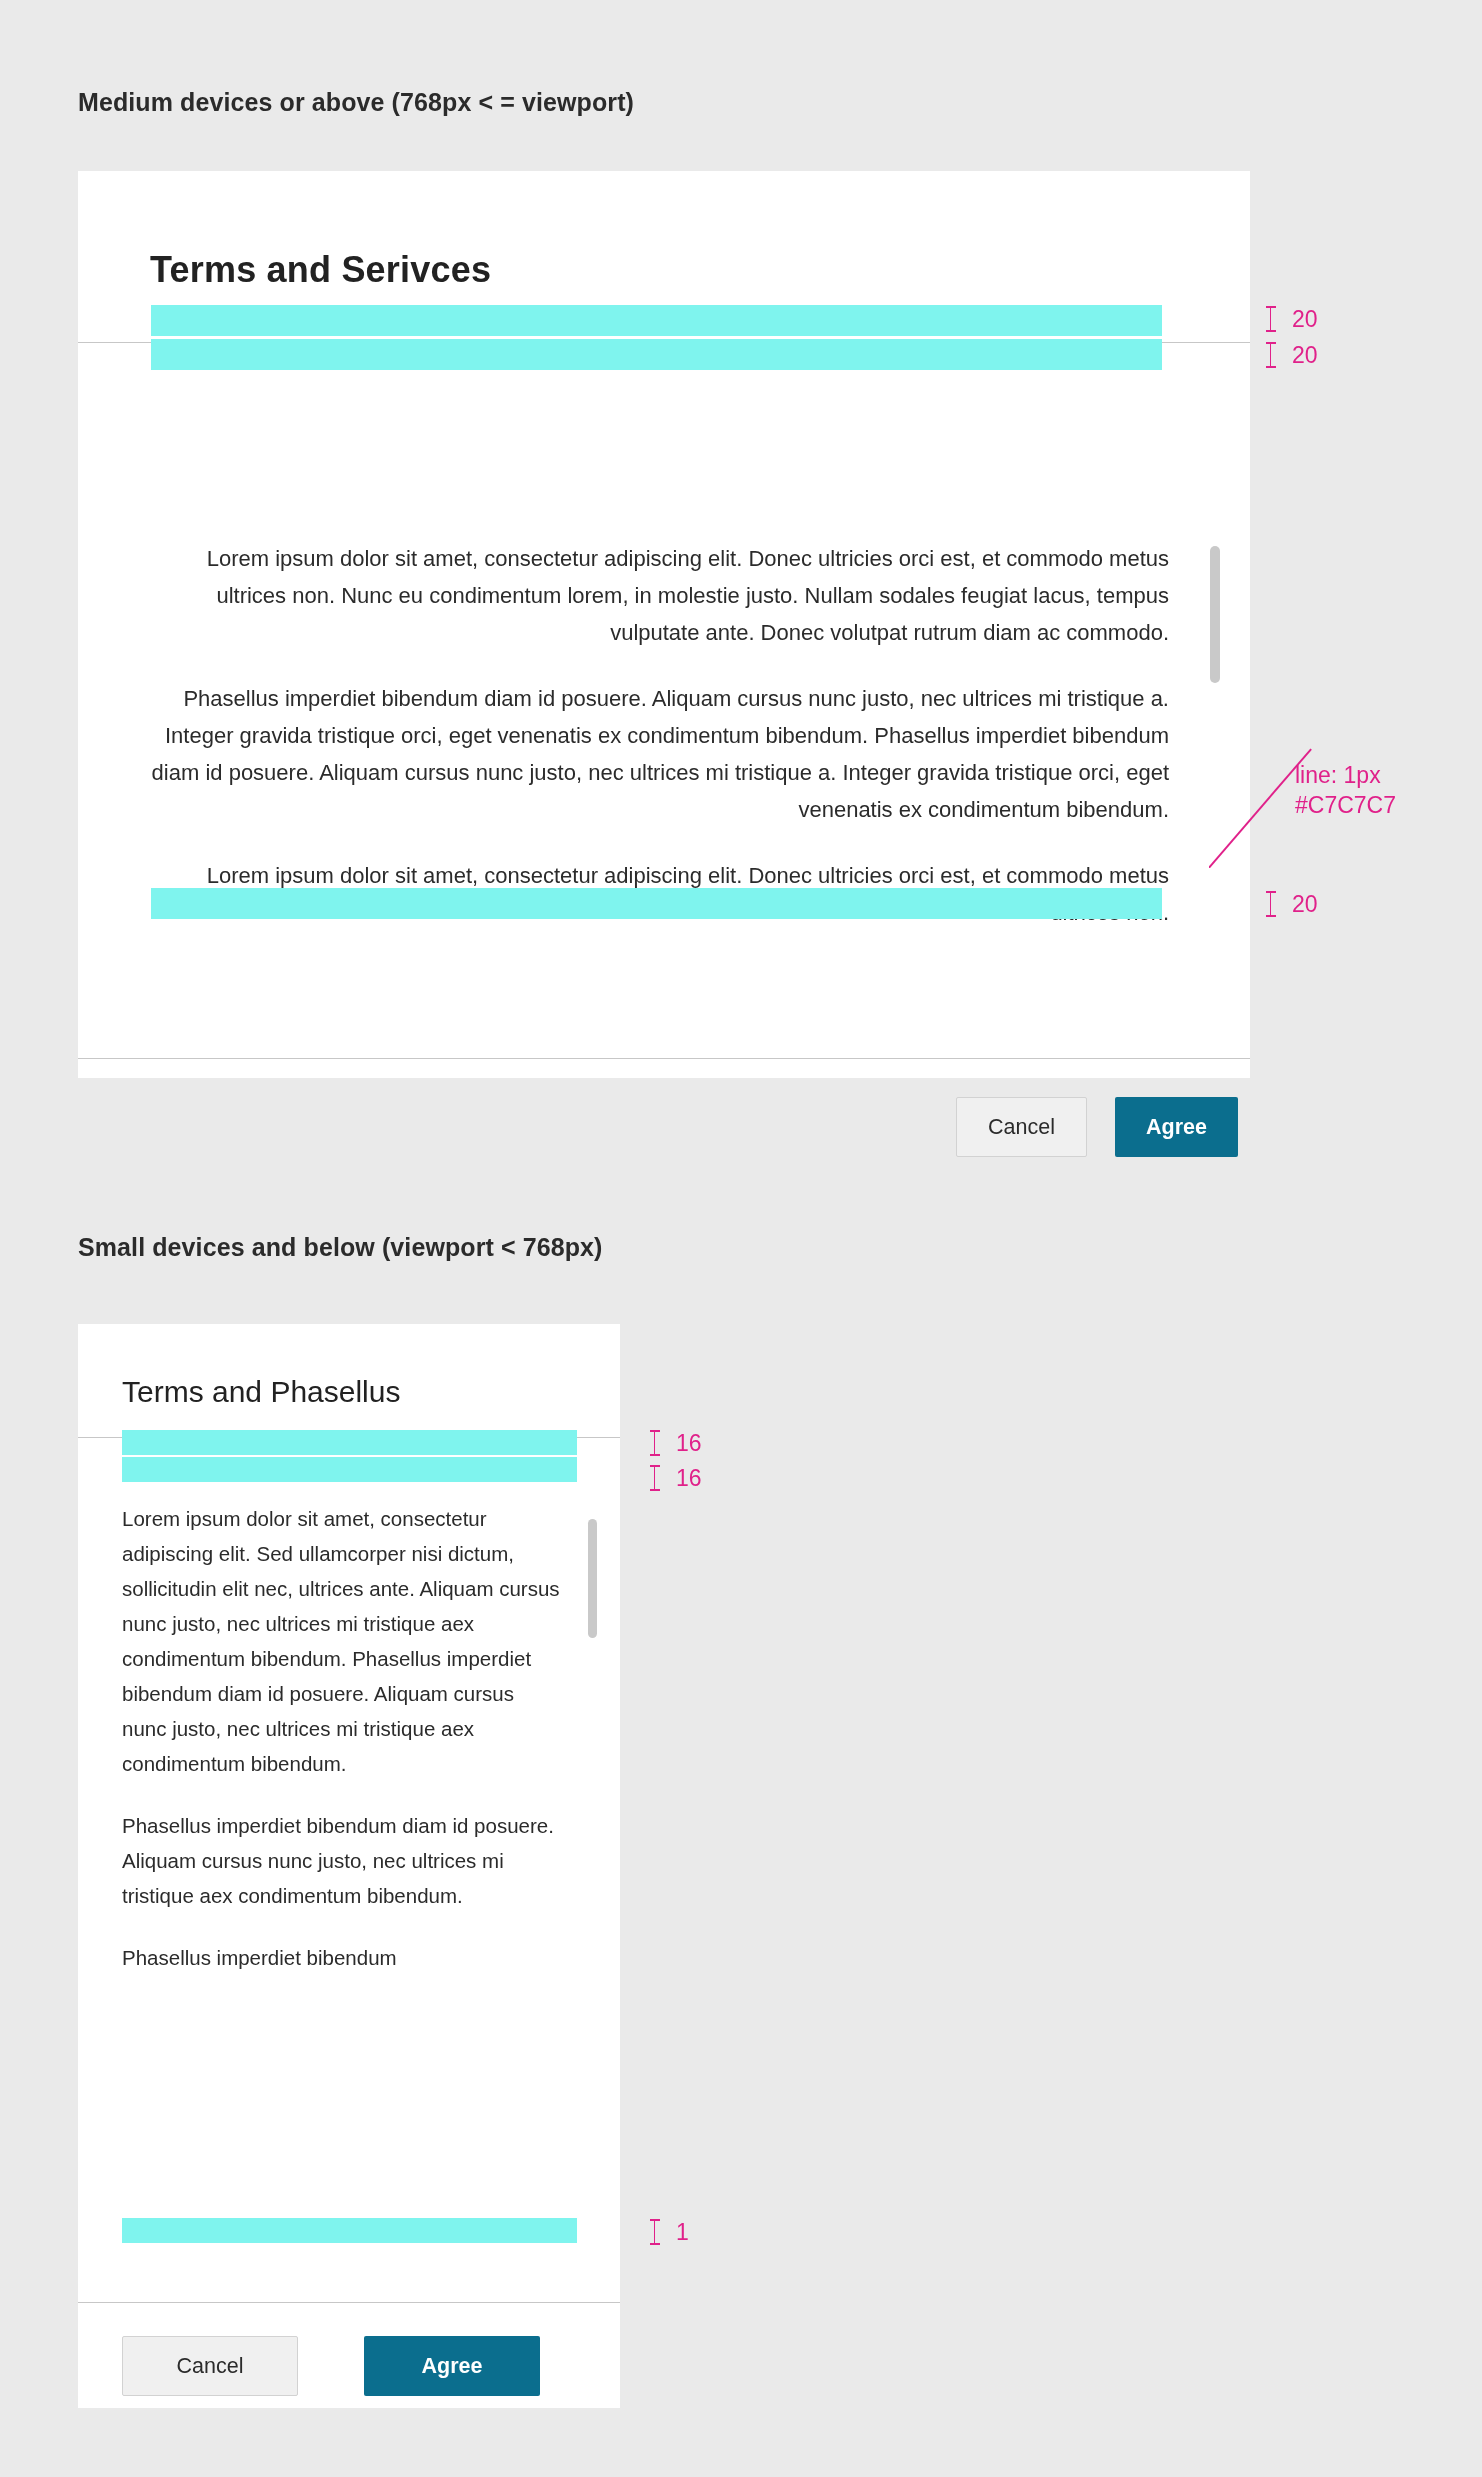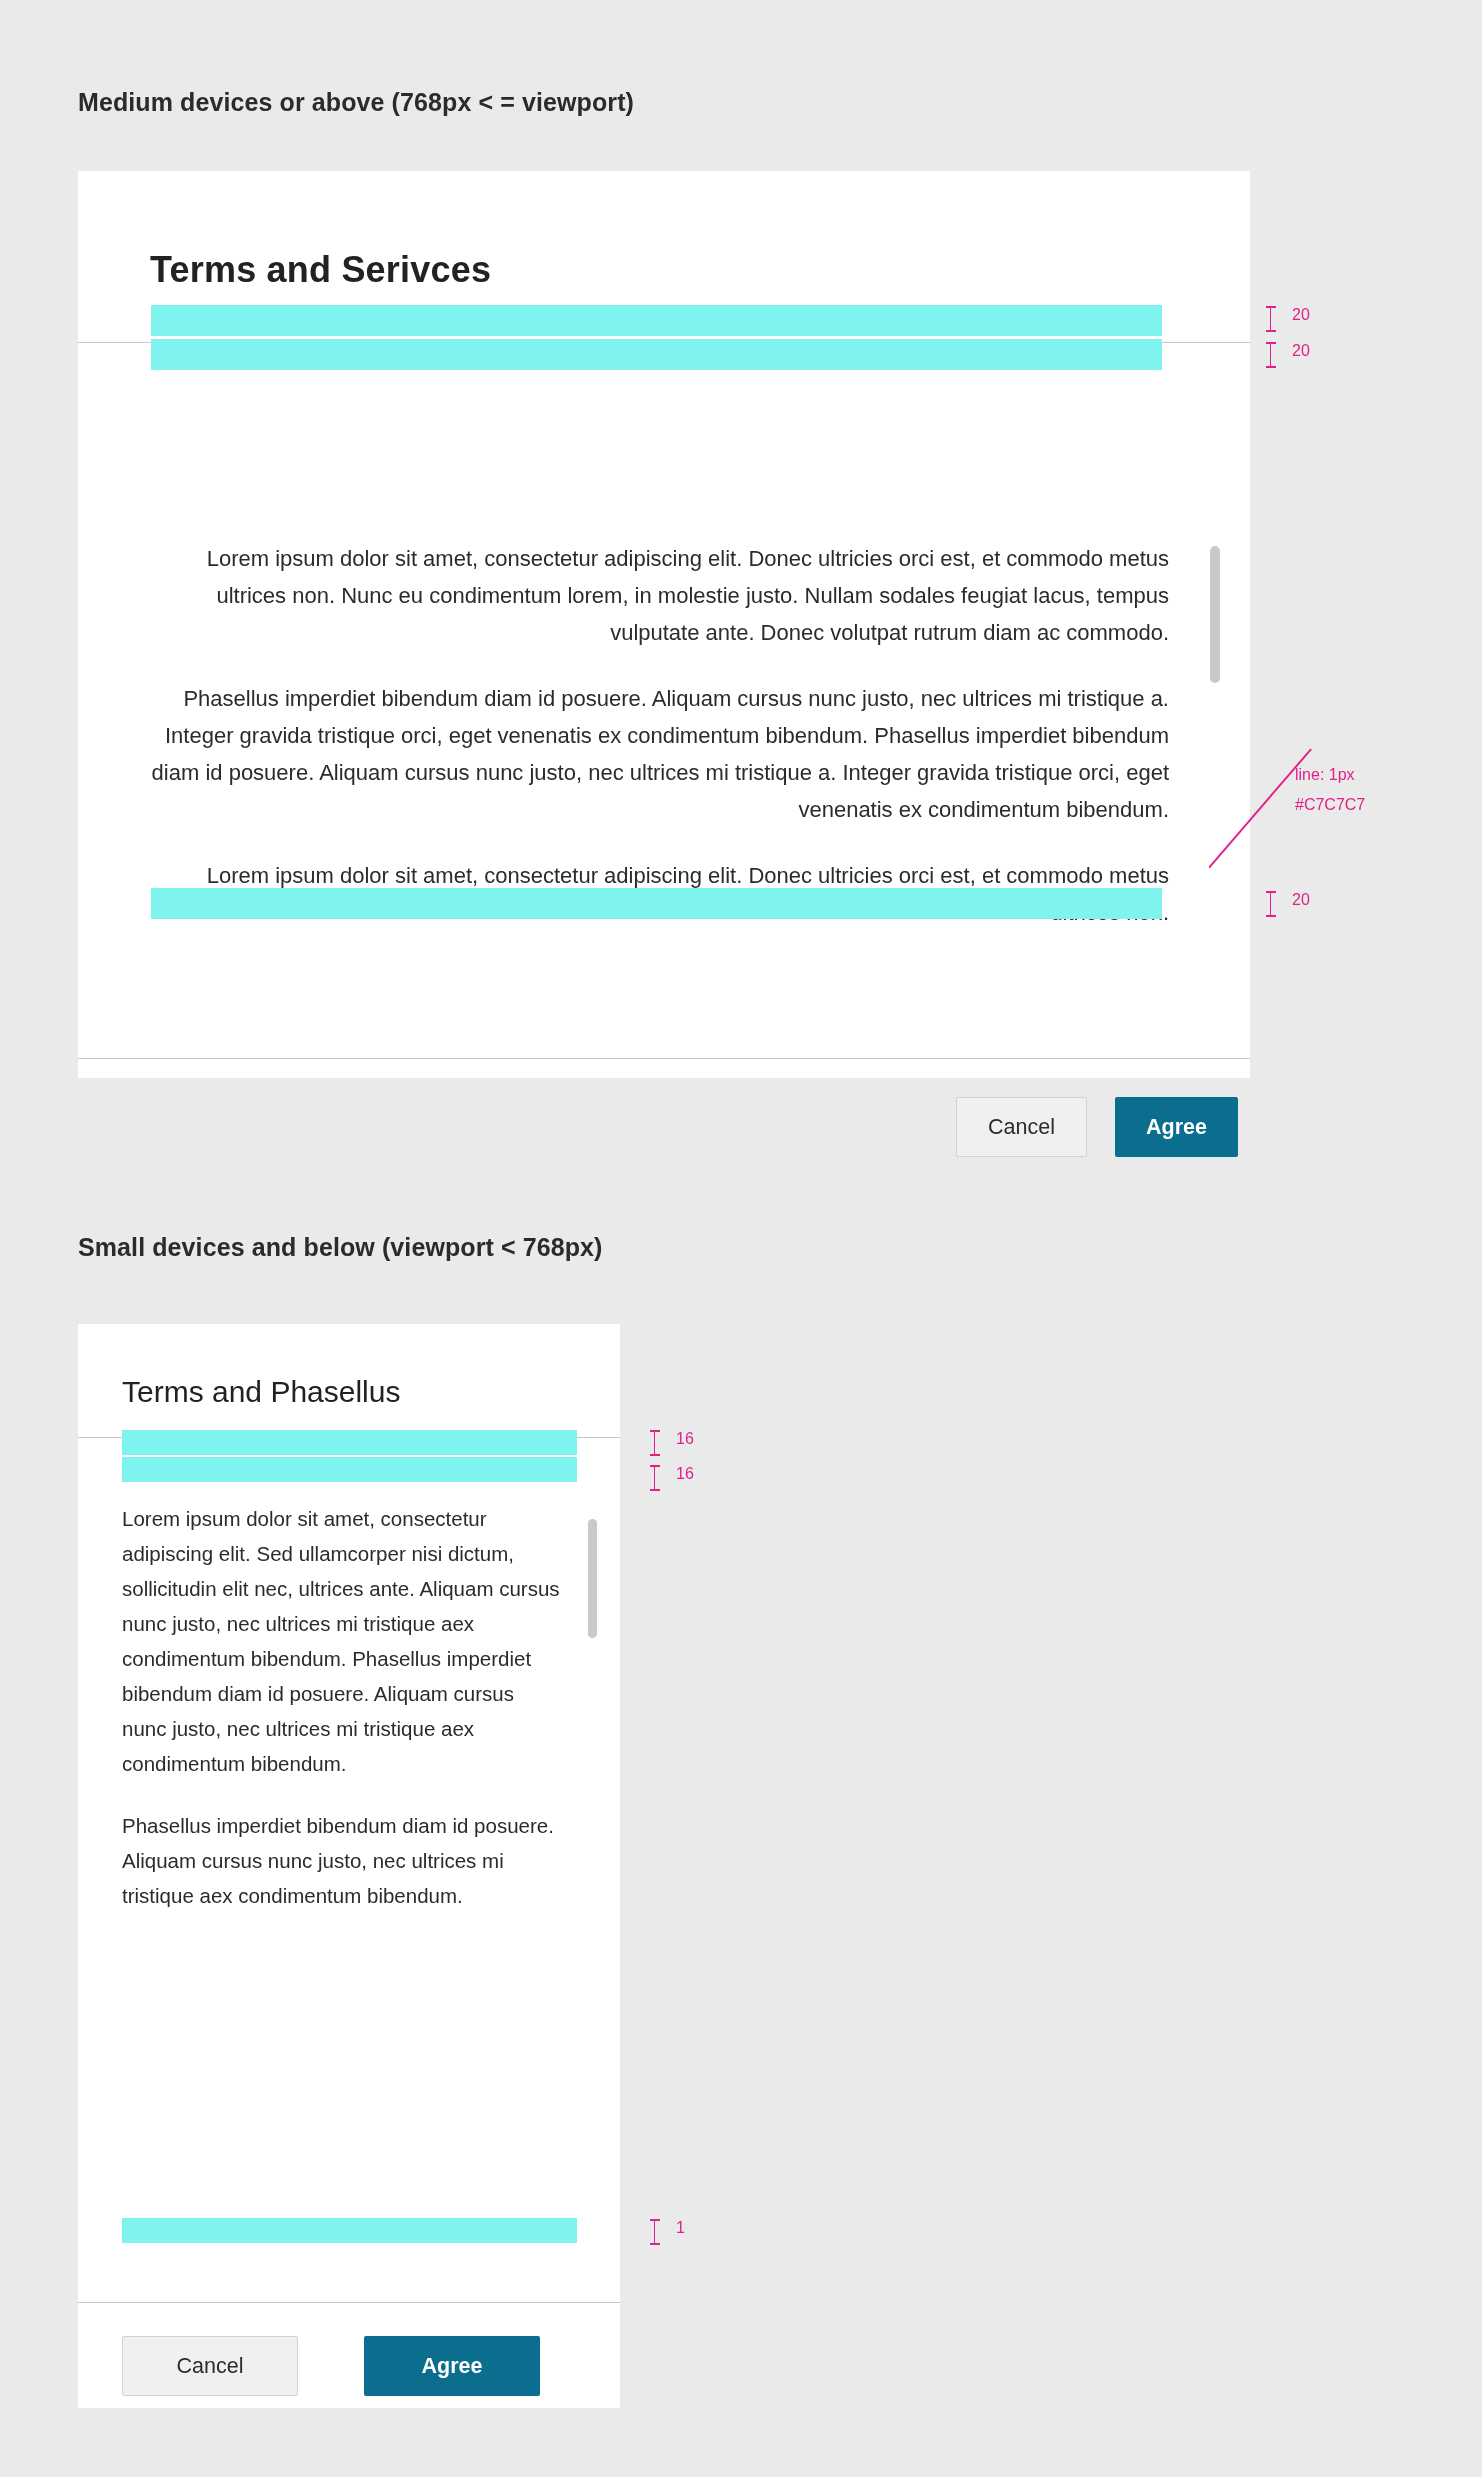--- a/index.html
+++ b/index.html
@@ -135,21 +135,21 @@
     background: #7ff4ee;
   }
   #m-cyan-1 { left: 151px; top: 305px; width: 1011px; height: 31px; }
   #m-cyan-2 { left: 151px; top: 339px; width: 1011px; height: 31px; }
   #m-cyan-3 { left: 151px; top: 888px; width: 1011px; height: 31px; }
 
   
   .anno {
     position: absolute;
     color: #e0218a;
-    font-size: 16px;
+    font-size: 23px;
     font-family: "Liberation Sans", sans-serif;
     white-space: nowrap;
   }
   .ibeam {
     position: absolute;
   }
   .ibeam .stem {
     position: absolute;
     left: 3.9px;
     top: 2px;
@@ -351,20 +351,21 @@
 <div class="section-title" id="title-small">Small devices and below (viewport &lt; 768px)</div>
 
 <div class="dialog" id="dialog-small">
   <div class="dlg-title">Terms and Phasellus</div>
   <div class="rule-top"></div>
 
   <div class="body-wrap">
     <div class="body-text">
       <p>Lorem ipsum dolor sit amet, consectetur adipiscing elit. Sed ullamcorper nisi dictum, sollicitudin elit nec, ultrices ante. Aliquam cursus nunc justo, nec ultrices mi tristique aex condimentum bibendum. Phasellus imperdiet bibendum diam id posuere. Aliquam cursus nunc justo, nec ultrices mi tristique aex condimentum bibendum.</p>
       <p>Phasellus imperdiet bibendum diam id posuere. Aliquam cursus nunc justo, nec ultrices mi tristique aex condimentum bibendum.</p>
+      <p>Phasellus imperdiet bibendum</p>
     </div>
   </div>
   <div class="scrollbar-track"></div>
   <div class="scrollbar-thumb"></div>
 
   <div class="rule-bottom"></div>
   <button class="btn btn-cancel">Cancel</button>
   <button class="btn btn-agree">Agree</button>
 </div>
 

